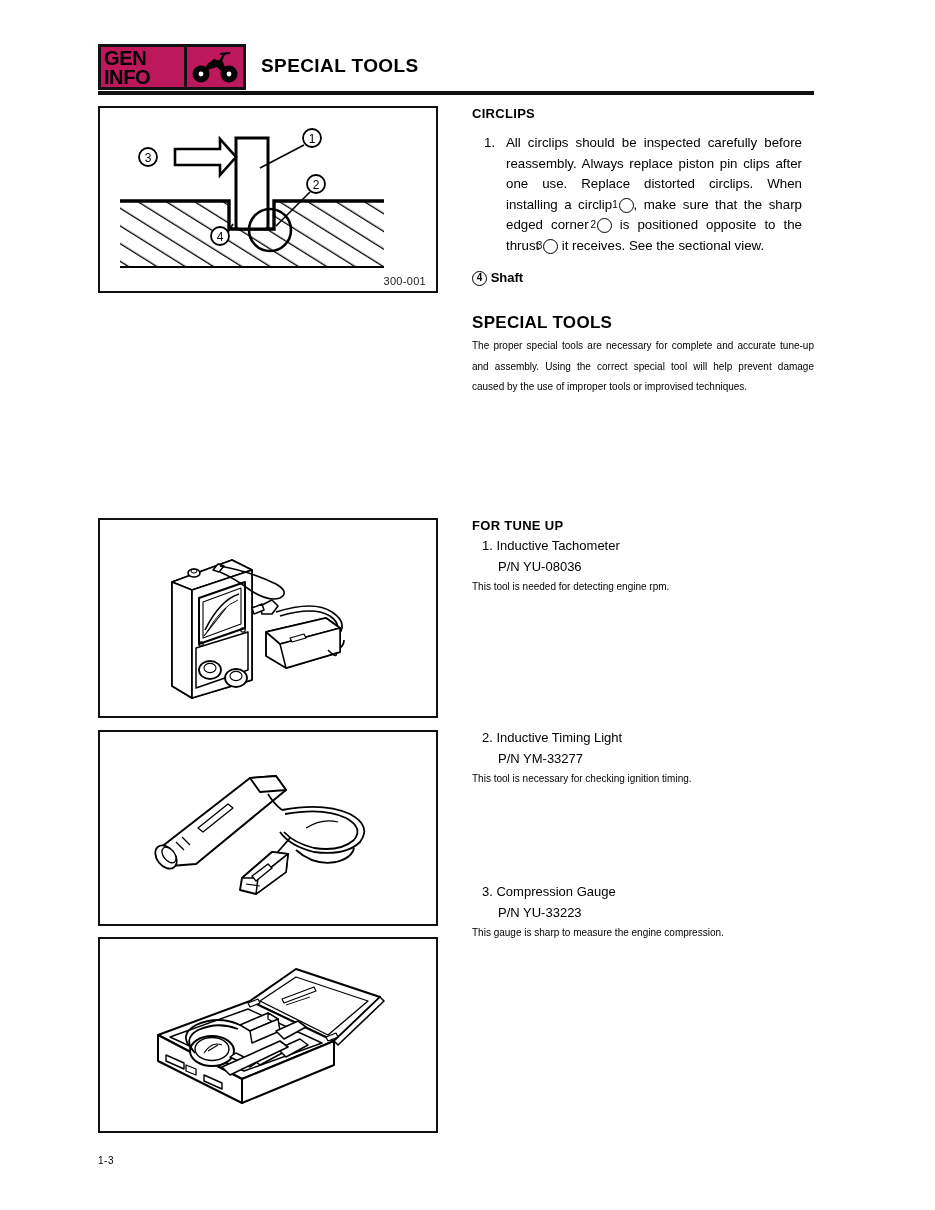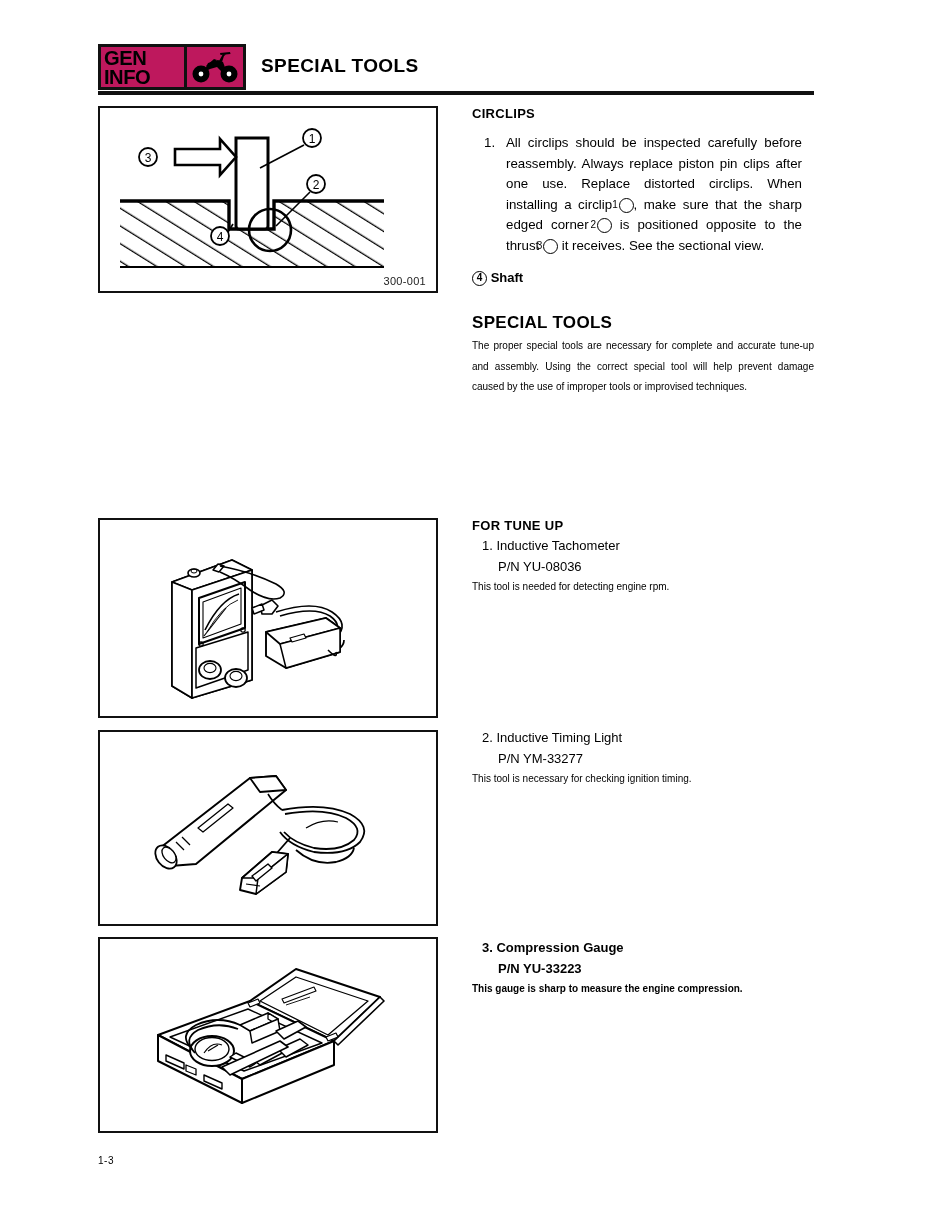--- a/index.html
+++ b/index.html
@@ -77,21 +77,21 @@
     font-size:10px; vertical-align:1px; font-family:"Liberation Sans", sans-serif;
   }
   .tool-item { font-size:13px; line-height:20.5px; }
   .tool-item .idx { padding-left:10px; }
   .tool-item .pn { padding-left:26px; }
 
   #sec-circlips { top:106px; }
   #sec-specialtools { top:313px; }
   #sec-tuneup { top:518px; }
   #sec-tool2 { top:728px; }
-  #sec-tool3 { top:938px;font-weight:bold; }
+  #sec-tool3 { top:882px; }
 
   .page-num {
     position:absolute; left:98px; top:1155px;
     font-size:10px; letter-spacing:0.5px;
   }
 </style>
 </head>
 <body>
 
 <div id="header">

